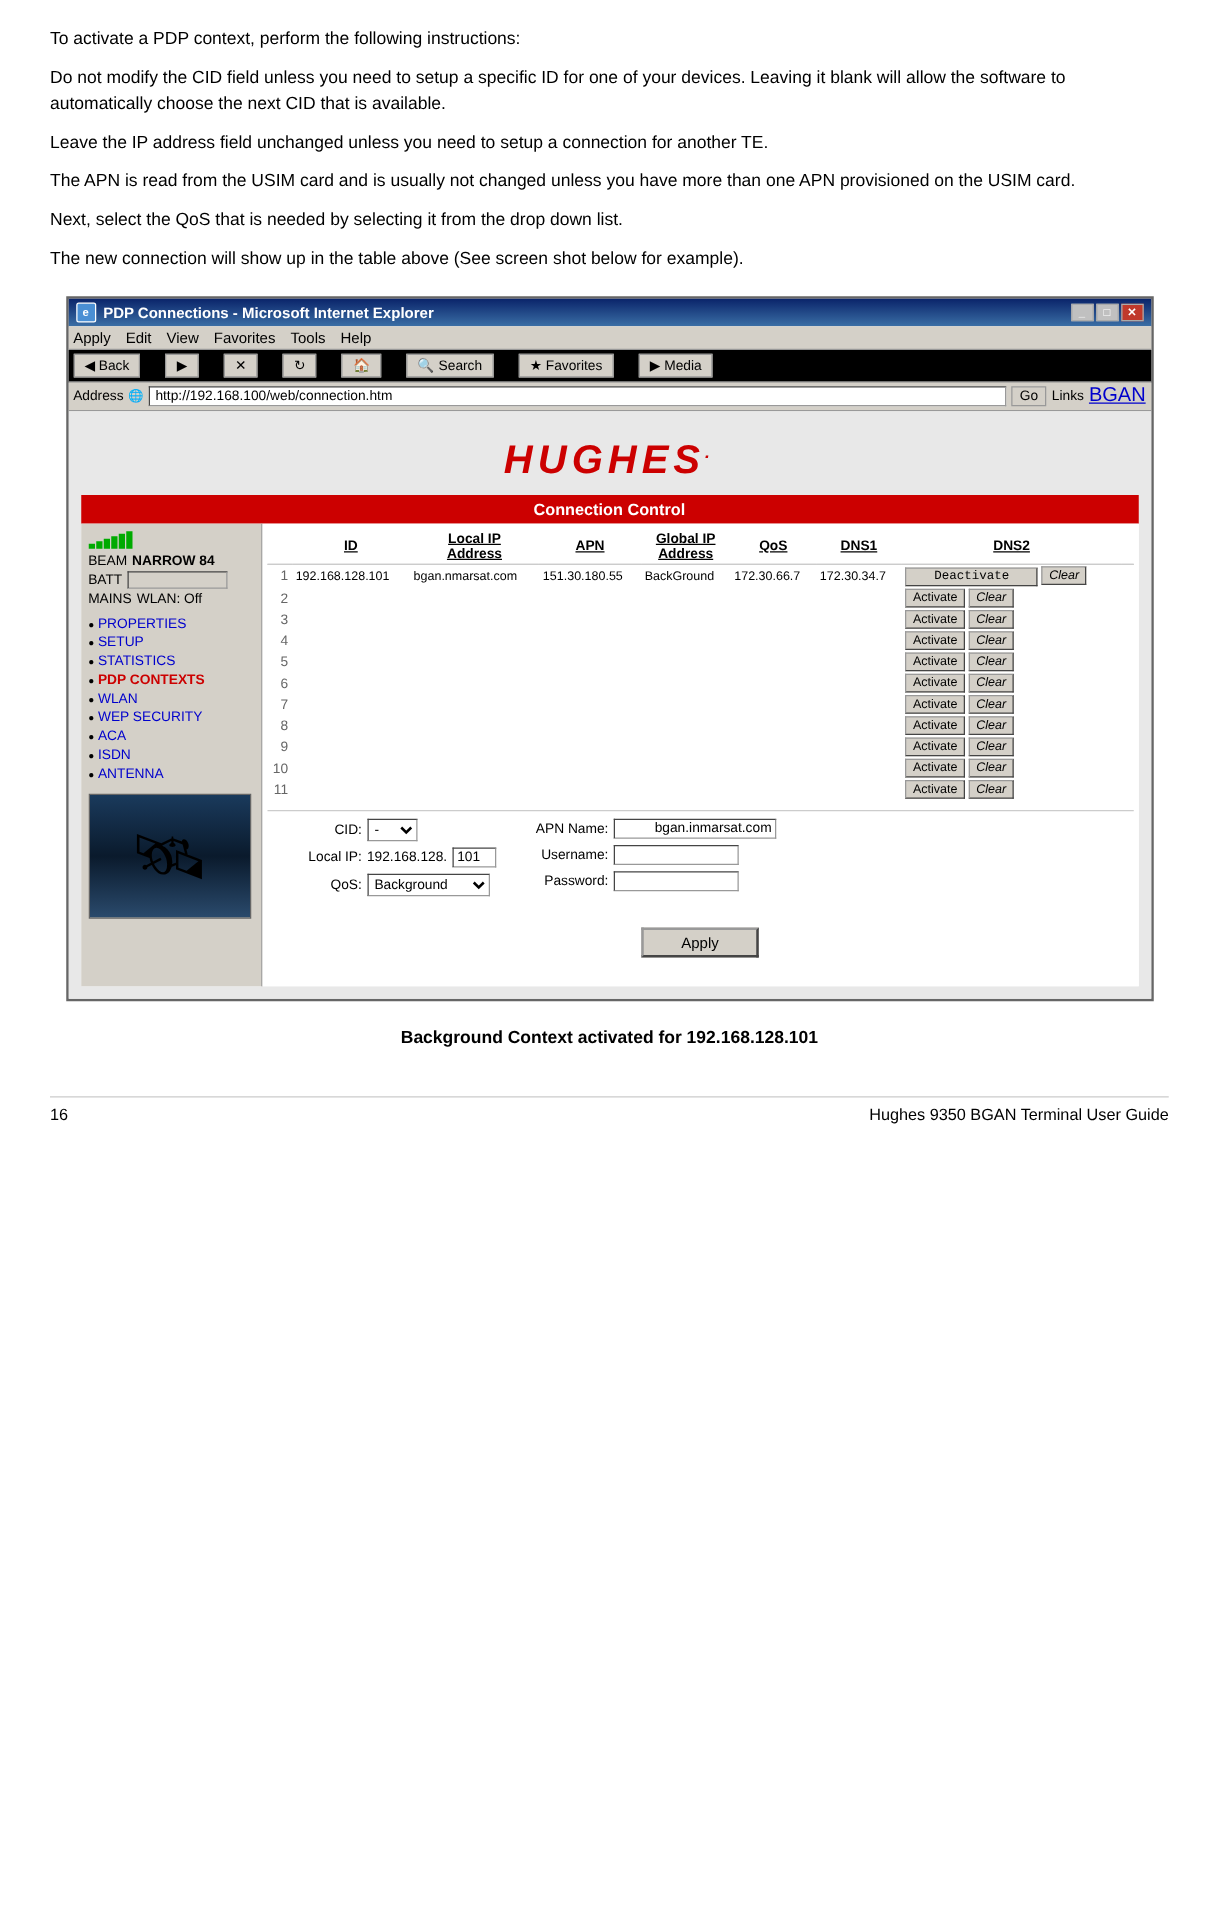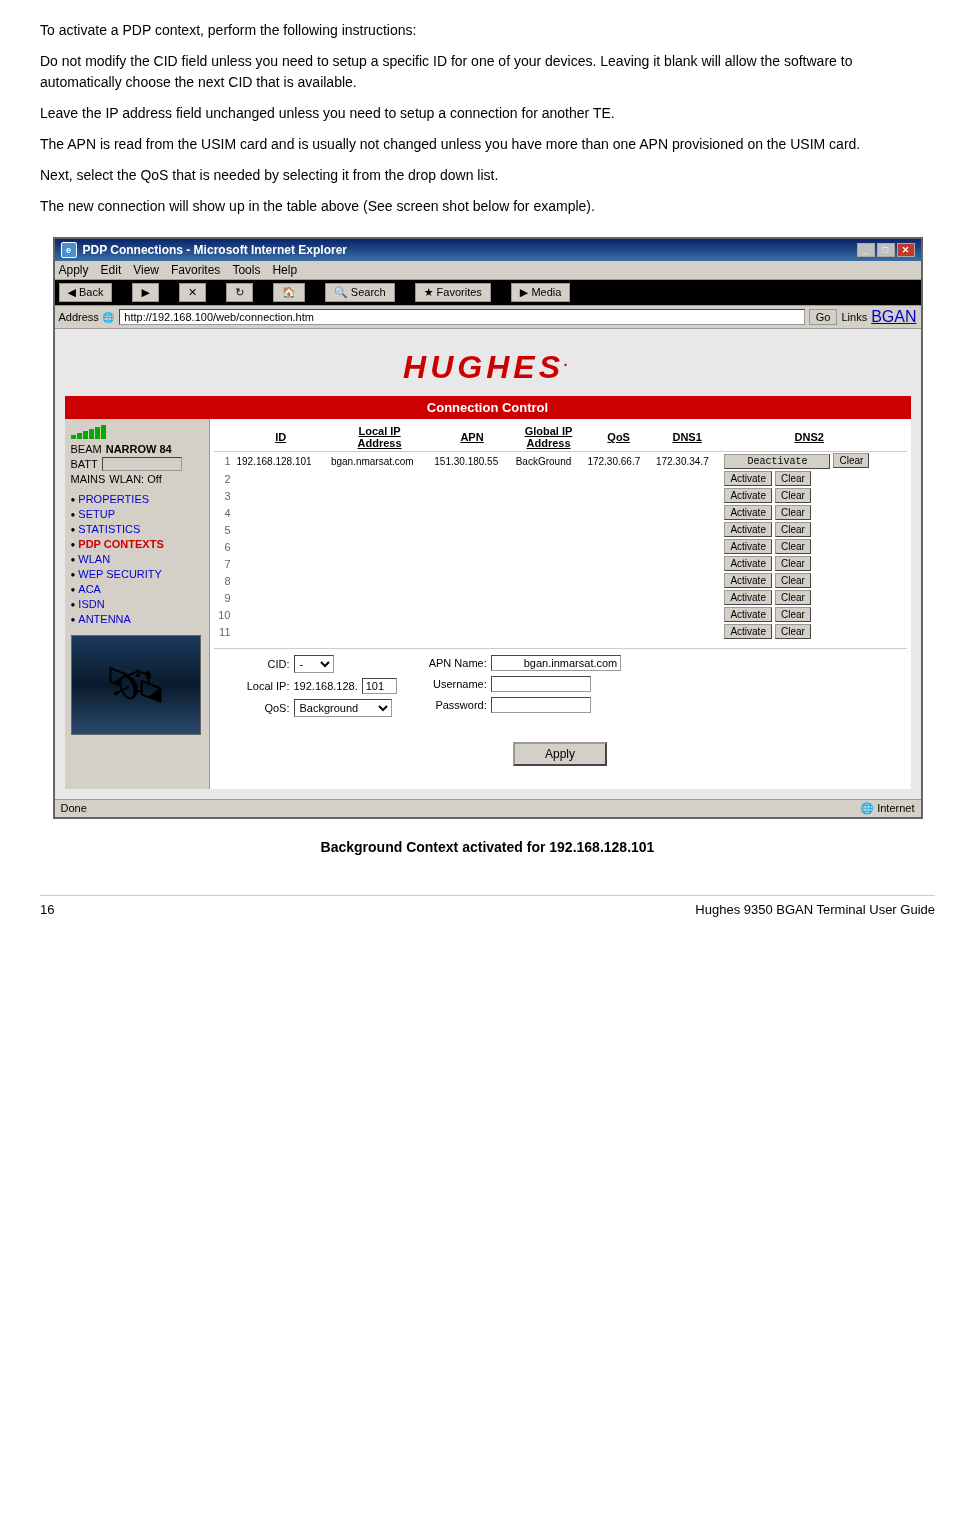--- a/index.html
+++ b/index.html
@@ -241,20 +241,21 @@
       font-size: 10px;
       cursor: pointer;
       white-space: nowrap;
     }
     .clear-btn {
       background: #d4d0c8;
       border: 1px outset #999;
       padding: 1px 5px;
       font-size: 10px;
       cursor: pointer;
+      font-style: italic;
     }
     .deactivate-btn {
       background: #d4d0c8;
       border: 1px outset #999;
       padding: 1px 22px;
       font-size: 10px;
       cursor: pointer;
       white-space: nowrap;
       font-family: Liberation Mono, monospace;
     }
@@ -666,27 +667,20 @@
               <input class="form-input" type="password" style="width: 100px;" value="">
             </div>
           </div>
         </div>
 
         <button class="apply-btn">Apply</button>
       </div>
     </div>
   </div>
 
-  <div class="ie-statusbar">
-    <span>Done</span>
-    <span>
-      <span>🌐</span>
-      <span>Internet</span>
-    </span>
-  </div>
 </div>
 
 <div class="caption">Background Context activated for 192.168.128.101</div>
 
 <div class="page-footer">
   <span>16</span>
   <span>Hughes 9350 BGAN Terminal User Guide</span>
 </div>
 
 </body></html>

